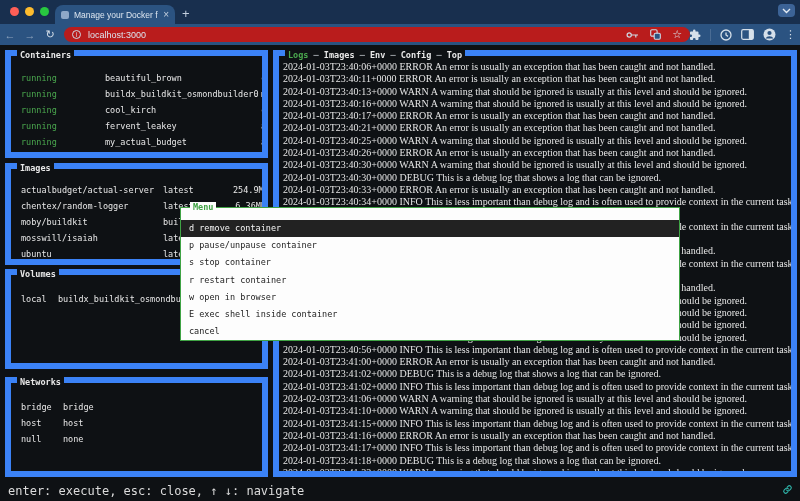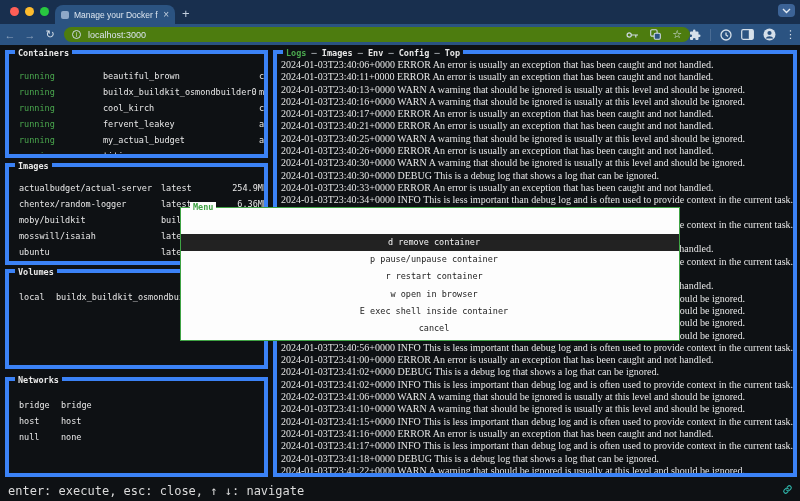--- a/index.html
+++ b/index.html
@@ -13,32 +13,32 @@
   .light.red { background:#ff5f57; } .light.yellow { background:#febc2e; } .light.green { background:#28c840; }
   .tab { position:absolute; left:55px; top:5px; width:120px; height:19px; background:#2b5381; border-radius:8px 8px 0 0; display:flex; align-items:center; padding:0 6px; gap:5px; }
   .favicon { width:8px; height:8px; border-radius:2px; background:#8fa8c7; flex:none; }
   .tab-title { font-size:8.5px; color:#dde6f0; white-space:nowrap; overflow:hidden; flex:1; }
   .tab-close { font-size:10px; color:#c2cfde; flex:none; cursor:default; }
   .newtab { position:absolute; left:182px; top:5px; font-size:13px; color:#c2cfde; line-height:18px; }
   .tabsearch { position:absolute; right:5px; top:4px; width:17px; height:13px; background:#3c6396; border-radius:4px; display:flex; align-items:center; justify-content:center; }
   .toolbar { position:absolute; top:24px; left:0; width:800px; height:21px; background:#2b5381; display:flex; align-items:center; }
   .navbtn { color:#d6e0ea; font-size:11px; width:20px; text-align:center; }
   .navbtn.dim { color:#8fa4bd; }
-  .urlpill { position:absolute; left:64px; top:3px; width:626px; height:15px; background:#4d7c0f; border-radius:8px; display:flex; align-items:center; padding:0 8px; }
+  .urlpill { position:absolute; left:64px; top:3px; width:626px; height:15px; background:#b91c1c; border-radius:8px; display:flex; align-items:center; padding:0 8px; }
   .info-i { width:9px; height:9px; border:1px solid #cfd9e4; border-radius:50%; color:#cfd9e4; font-size:7px; line-height:7px; text-align:center; flex:none; }
   .url-text { font-size:9px; color:#dbe4ee; margin-left:7px; flex:1; white-space:nowrap; }
   .pill-icons { display:flex; align-items:center; gap:11px; }
   .bar-icons { position:absolute; right:4px; top:0; height:21px; display:flex; align-items:center; gap:9px; }
   .vdiv { width:1px; height:12px; background:#4a6c94; }
   .kebab { color:#d6e0ea; font-size:11px; }
   svg.cicon { display:block; }
 
   
   .term { position:absolute; top:45px; left:0; width:800px; height:456px; background:#0e1114; font-family:"DejaVu Sans Mono",monospace; color:#e8e8e8; }
-  .panel { position:absolute; border:4px solid #3b82f6; }
+  .panel { position:absolute; border:6px solid #3b82f6; }
   .panel .ptitle { position:absolute; top:-6px; left:6px; background:#0e1114; padding:0 3px; font-size:8.5px; font-weight:bold; color:#e8e8e8; line-height:10px; white-space:pre; }
   .panel .pbody { position:absolute; top:0; left:0; right:0; bottom:0; overflow:hidden; }
 
   .p-containers { left:5px; top:5px; width:263px; height:108px; }
   .p-images     { left:5px; top:118px; width:263px; height:102px; }
   .p-volumes    { left:5px; top:224px; width:263px; height:100px; }
   .p-networks   { left:5px; top:332px; width:263px; height:100px; }
   .p-logs       { left:273px; top:5px; width:524px; height:427px; }
 
   .trow { display:flex; padding-left:10px; height:16px; line-height:16px; font-size:8.5px; white-space:pre; overflow:hidden;align-items:center; }
@@ -62,21 +62,21 @@
   .logtabs { position:absolute; top:-6px; left:6px; background:#0e1114; padding:0 3px; font-size:8.5px; line-height:10px; white-space:pre; }
   .ltab { color:#e8e8e8; font-weight:bold; }
   .ltab + .ltab::before { content:" \2500  "; color:#c9ced4; font-weight:normal; }
   .ltab.active { color:#4aa84e; }
   .p-logs .pbody { padding-top:5px; }
   .log-line { height:12.3px; line-height:12.3px; font-size:10px; white-space:pre; overflow:hidden; padding-left:4px; color:#e6e6e6;font-family:Liberation Serif, serif; }
 
   
   .menu { position:absolute; left:180px; top:162px; width:500px; height:134px; background:#fdfdfd; border:1px solid #3fa344; }
   .menu .mtitle { position:absolute; top:-6px; left:9px; background:#fdfdfd; padding:0 3px; font-size:8.5px; font-weight:bold; color:#3fa344; line-height:10px; }
-  .menu .mbody { position:absolute; top:0; left:0; right:0; bottom:0; overflow:hidden; padding-top:26px;text-align:center; }
+  .menu .mbody { position:absolute; top:0; left:0; right:0; bottom:0; overflow:hidden; padding-top:12px; }
   .menu-item { height:17.2px; line-height:17.2px; font-size:8.5px; color:#1c1c1c; padding-left:8px; white-space:pre; }
   .menu-item .mkey:not(:empty)::after { content:" "; }
   .menu-item.selected { background:#222222; color:#f5f5f5; }
 
   
   .statusbar { position:absolute; left:0; top:436px; width:800px; height:20px; }
   .hints { position:absolute; left:8px; top:3px; font-size:12px; color:#dcdcdc; white-space:pre; }
   .linkicon { position:absolute; right:7px; top:3px; }
 </style>
 </head>
@@ -229,20 +229,21 @@
         <div class="log-line"><span>2024-01-03T23:41:22+0000</span> <span>WARN</span> <span>A warning that should be ignored is usually at this level and should be ignored.</span></div>
       </div>
   </div>
 
   <div class="menu">
     <span class="mtitle">Menu</span>
     <div class="mbody">
 
     <div class="menu-item selected"><span class="mkey">d</span><span class="mlabel">remove container</span></div>
         <div class="menu-item"><span class="mkey">p</span><span class="mlabel">pause/unpause container</span></div>
+        <div class="menu-item"><span class="mkey">s</span><span class="mlabel">stop container</span></div>
         <div class="menu-item"><span class="mkey">r</span><span class="mlabel">restart container</span></div>
         <div class="menu-item"><span class="mkey">w</span><span class="mlabel">open in browser</span></div>
         <div class="menu-item"><span class="mkey">E</span><span class="mlabel">exec shell inside container</span></div>
         <div class="menu-item"><span class="mkey"></span><span class="mlabel">cancel</span></div>
       </div>
   </div>
 
   <div class="statusbar">
     <span class="hints">enter: execute, esc: close, ↑ ↓: navigate</span>
     <svg class="linkicon" width="11" height="11" viewBox="0 0 24 24">

